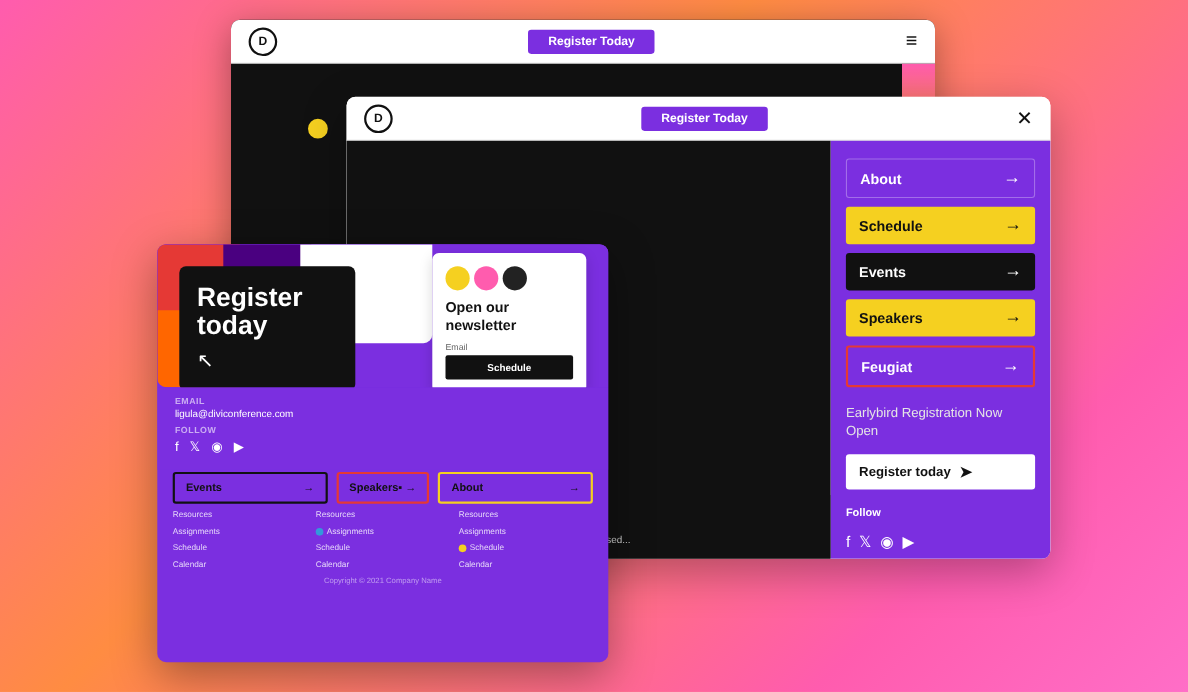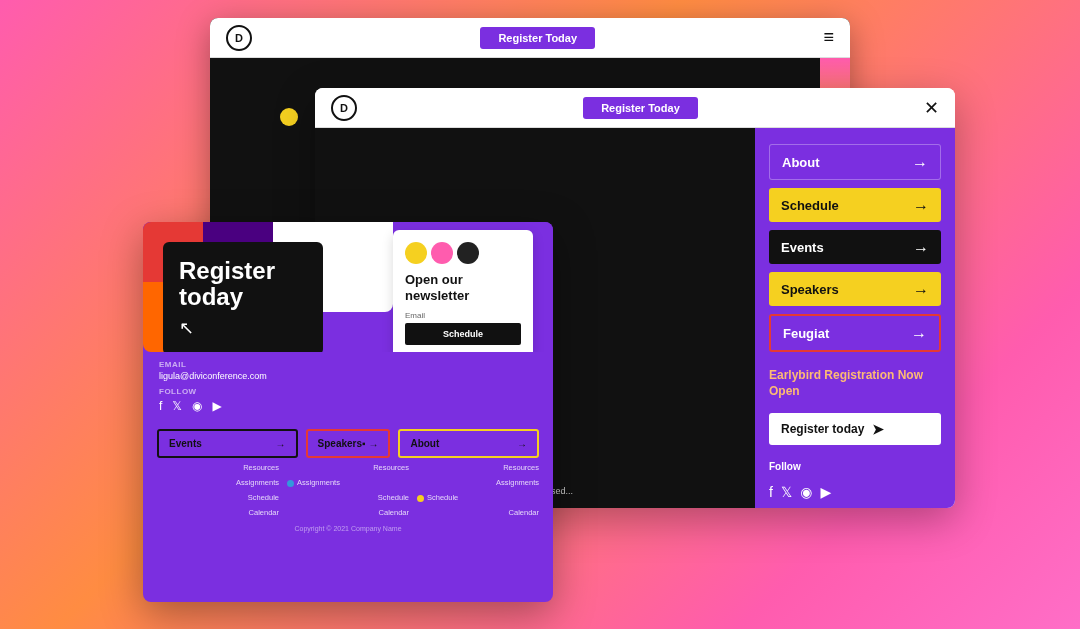--- a/index.html
+++ b/index.html
@@ -193,23 +193,23 @@
       font-weight: 600;
       color: #fff;
     }
     .nav-item.purple { background: #7b2fe0; border: 1.5px solid rgba(255,255,255,0.3); }
     .nav-item.pink { background: #f5d020; color: #111; }
     .nav-item.dark { background: #111; }
     .nav-item.red-border { background: #7b2fe0; border: 2px solid #e53935; }
     .nav-item .arrow { font-size: 16px; }
     .nav-earlybird {
       margin-top: 8px;
-      color: #fdba74;
+      color: #e5e5e5;
       font-size: 12px;
-      font-weight: 700;
+      font-weight: 400;
       line-height: 1.3;
     }
     .nav-register-btn {
       display: flex;
       align-items: center;
       gap: 8px;
       background: #fff;
       color: #111;
       padding: 8px 12px;
       border-radius: 3px;
@@ -437,21 +437,20 @@
       background: transparent;
       border: 2px solid #f5d020;
       color: #111;
     }
     .dot-blue { background: #3498db; }
     
     .sub-links-row {
       display: flex;
       gap: 8px;
       padding: 4px 14px 0;
-      text-align: right;
     }
     .sub-link-col {
       flex: 1;
       display: flex;
       flex-direction: column;
       gap: 3px;
     }
     .sub-link {
       color: rgba(255,255,255,0.8);
       font-size: 7.5px;

